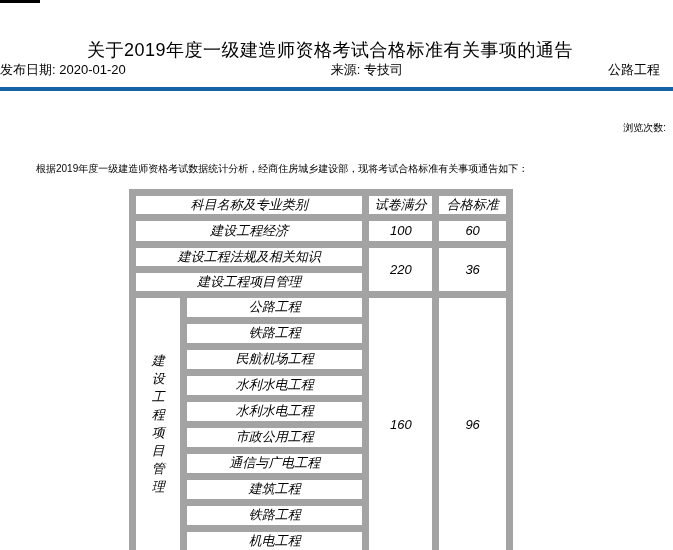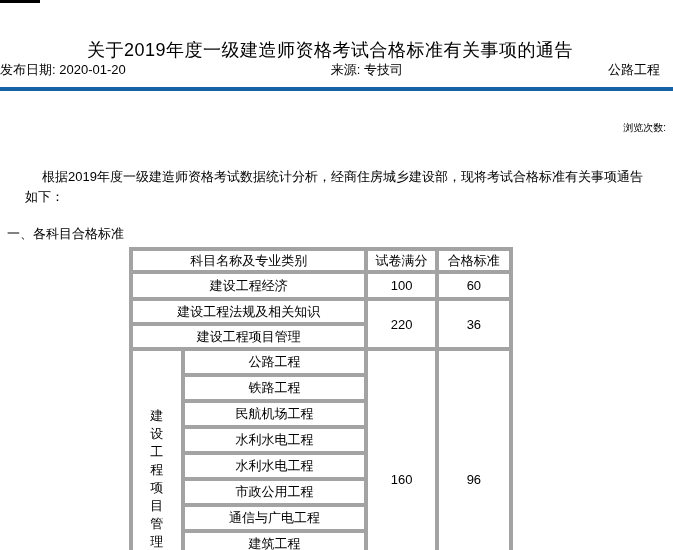--- a/index.html
+++ b/index.html
@@ -36,42 +36,43 @@
   }
   .views-counter {
     position:absolute; top:121px; right:7px;
     font-size:10px;
   }
   .content {
     position:absolute; top:149px; left:7px;
     width:660px;
   }
   .intro-paragraph {
-    margin:18px;
-    font-size:13px;
+    margin:12px;
+    font-size:10px;
     line-height:1.55;
     text-indent:17px;
   }
   .section-heading {
     margin:5px 0 4px 0;
     font-size:13px;
     font-weight:normal;
   }
   table.standards {
     margin-left:122px;
     width:384px;
     border-collapse:collapse;
     border:2px solid #000;
     text-align:center;
   }
   table.standards th, table.standards td {
-    border:4px solid #a3a3a3;
+    border:7px solid #a3a3a3;
     font-size:13px;
     font-weight:normal;
     padding:0;
+    font-style:italic;
   }
   tr.h-row   { height:23px; }
   tr.r-econ  { height:27px; }
   tr.r-law   { height:25px; }
   tr.r-mgmt  { height:25px; }
   tr.r-sub   { height:26px; }
   .vertical-label {
     width:14px;
     margin:0 auto;
     line-height:18px;
@@ -91,21 +92,20 @@
   <span>来源: 专技司</span>
   <span class="print-link">公路工程</span>
 </div>
 
 <div class="blue-divider"></div>
 
 <div class="views-counter">浏览次数:</div>
 
 <div class="content">
   <p class="intro-paragraph">根据2019年度一级建造师资格考试数据统计分析，经商住房城乡建设部，现将考试合格标准有关事项通告如下：</p>
-  <p class="section-heading">一、各科目合格标准</p>
 
   <table class="standards">
     <colgroup>
       <col style="width:52px">
         <col style="width:186px">
         <col style="width:71px">
         <col style="width:75px">
     </colgroup>
     <tbody>
         <tr class="h-row">

